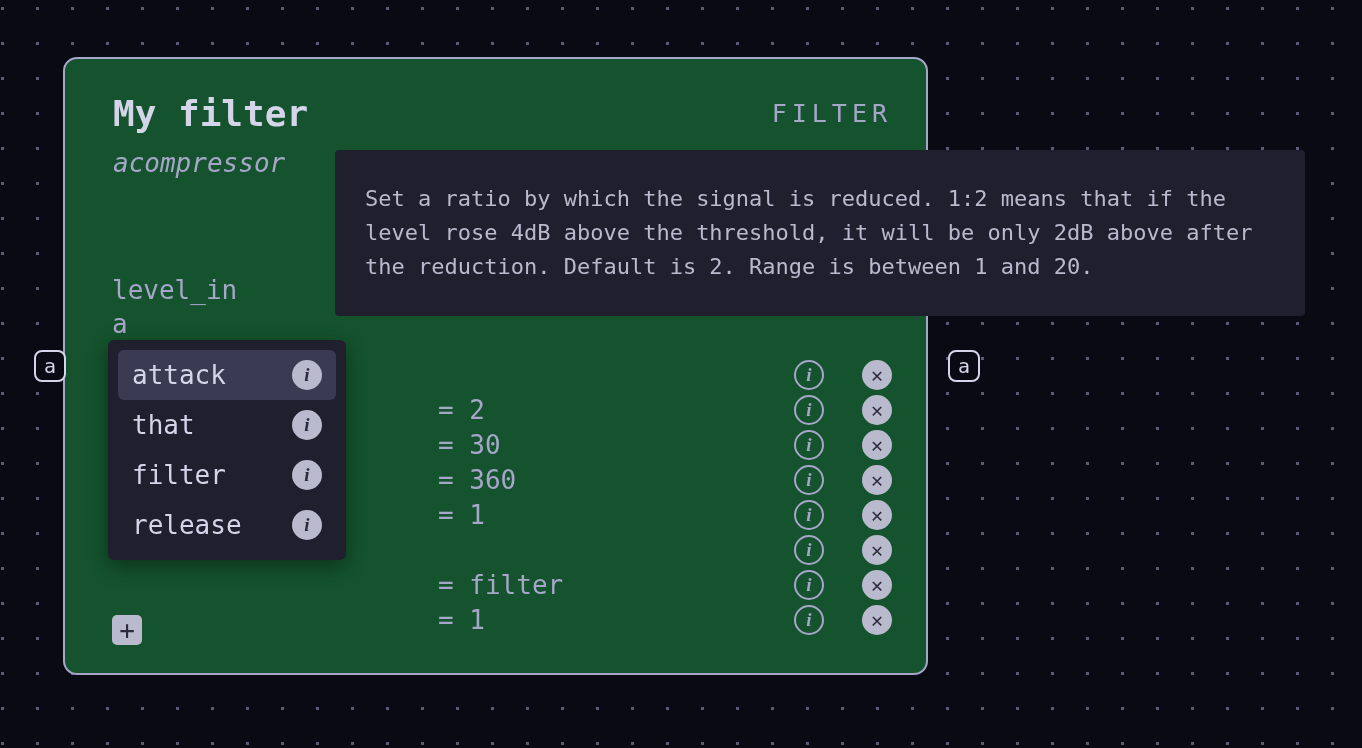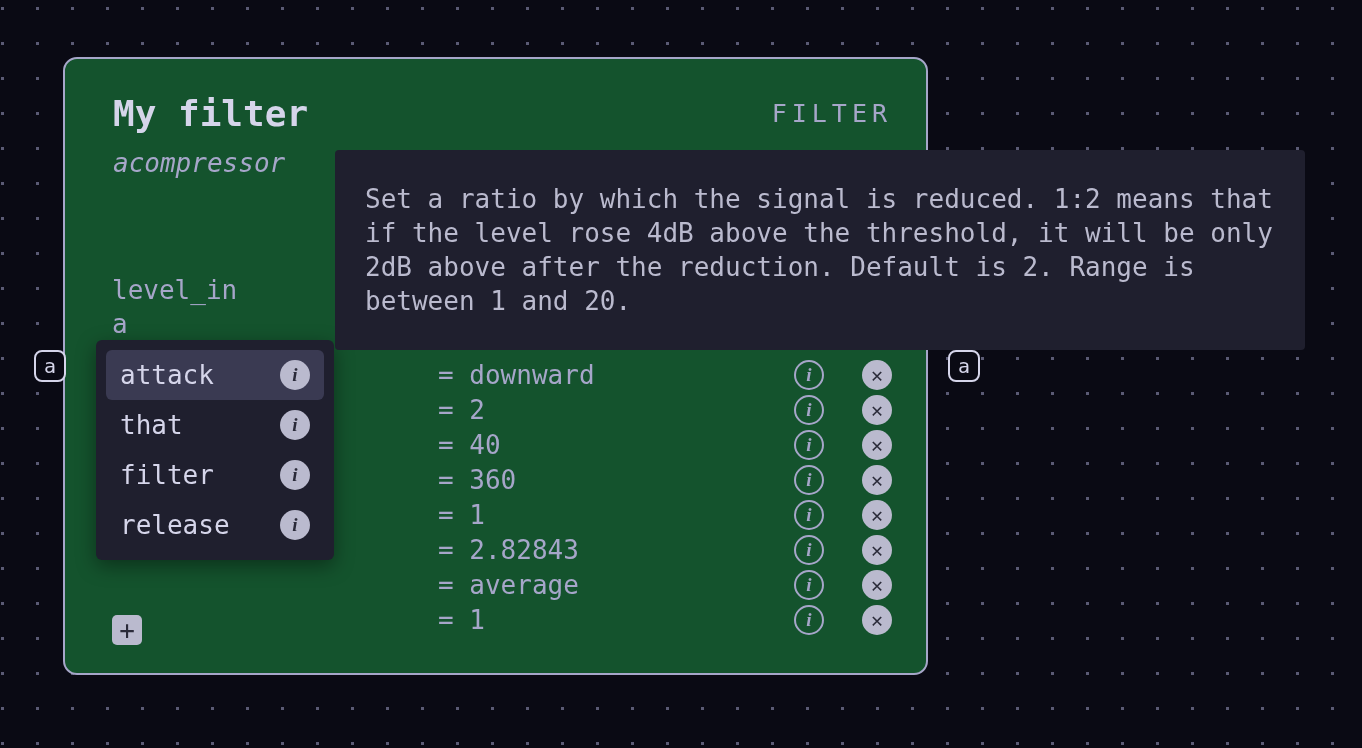--- a/index.html
+++ b/index.html
@@ -115,21 +115,21 @@
     background: #babace;
     border-radius: 5px;
     color: #2b2b3a;
     font-size: 26px; font-weight: 400;
     display: flex; align-items: center; justify-content: center;
     line-height: 1;
   }
   
   .dropdown {
     position: absolute;
-    left: 96px; top: 340px;
+    left: 108px; top: 340px;
     width: 238px;
     background: #1f1f2e;
     border-radius: 6px;
     padding: 10px 10px;
     box-shadow: 0 6px 20px rgba(0,0,0,0.4);
     z-index: 5;
     text-align: center;
   }
   .dropdown-item {
     display: flex;
@@ -144,21 +144,21 @@
     background: #3a3a52;
   }
   
   .tooltip {
     position: absolute;
     left: 335px; top: 150px;
     width: 970px;
     background: #1f1f2e;
     border-radius: 4px;
     padding: 32px 30px;
-    font-size: 26px;
+    font-size: 22px;
     line-height: 34px;
     color: #babace;
     z-index: 10;
   }
   
   .handle {
     position: absolute;
     width: 32px; height: 32px;
     border: 2px solid #d5d5ea;
     border-radius: 8px;
@@ -189,63 +189,61 @@
     <div class="card-type">FILTER</div>
   </div>
   <div class="card-subtitle">acompressor</div>
 
   <div class="params-area">
     <div class="param-label">level_in</div>
     <div class="param-label">a</div>
 
     <div class="param-rows" id="param-rows">
         <div class="param-row">
-          <span class="param-value">= downward</span>
           <span class="row-actions">
             <span class="info-badge info-outline">i</span>
             <span class="close-badge">✕</span>
           </span>
         </div>
         <div class="param-row">
           <span class="param-value">= 2</span>
           <span class="row-actions">
             <span class="info-badge info-outline">i</span>
             <span class="close-badge">✕</span>
           </span>
         </div>
         <div class="param-row">
-          <span class="param-value">= 40</span>
+          <span class="param-value">= 30</span>
           <span class="row-actions">
             <span class="info-badge info-outline">i</span>
             <span class="close-badge">✕</span>
           </span>
         </div>
         <div class="param-row">
           <span class="param-value">= 360</span>
           <span class="row-actions">
             <span class="info-badge info-outline">i</span>
             <span class="close-badge">✕</span>
           </span>
         </div>
         <div class="param-row">
           <span class="param-value">= 1</span>
           <span class="row-actions">
             <span class="info-badge info-outline">i</span>
             <span class="close-badge">✕</span>
           </span>
         </div>
         <div class="param-row">
-          <span class="param-value">= 2.82843</span>
-          <span class="row-actions">
-            <span class="info-badge info-outline">i</span>
-            <span class="close-badge">✕</span>
-          </span>
-        </div>
-        <div class="param-row">
-          <span class="param-value">= average</span>
+          <span class="row-actions">
+            <span class="info-badge info-outline">i</span>
+            <span class="close-badge">✕</span>
+          </span>
+        </div>
+        <div class="param-row">
+          <span class="param-value">= filter</span>
           <span class="row-actions">
             <span class="info-badge info-outline">i</span>
             <span class="close-badge">✕</span>
           </span>
         </div>
         <div class="param-row">
           <span class="param-value">= 1</span>
           <span class="row-actions">
             <span class="info-badge info-outline">i</span>
             <span class="close-badge">✕</span>

